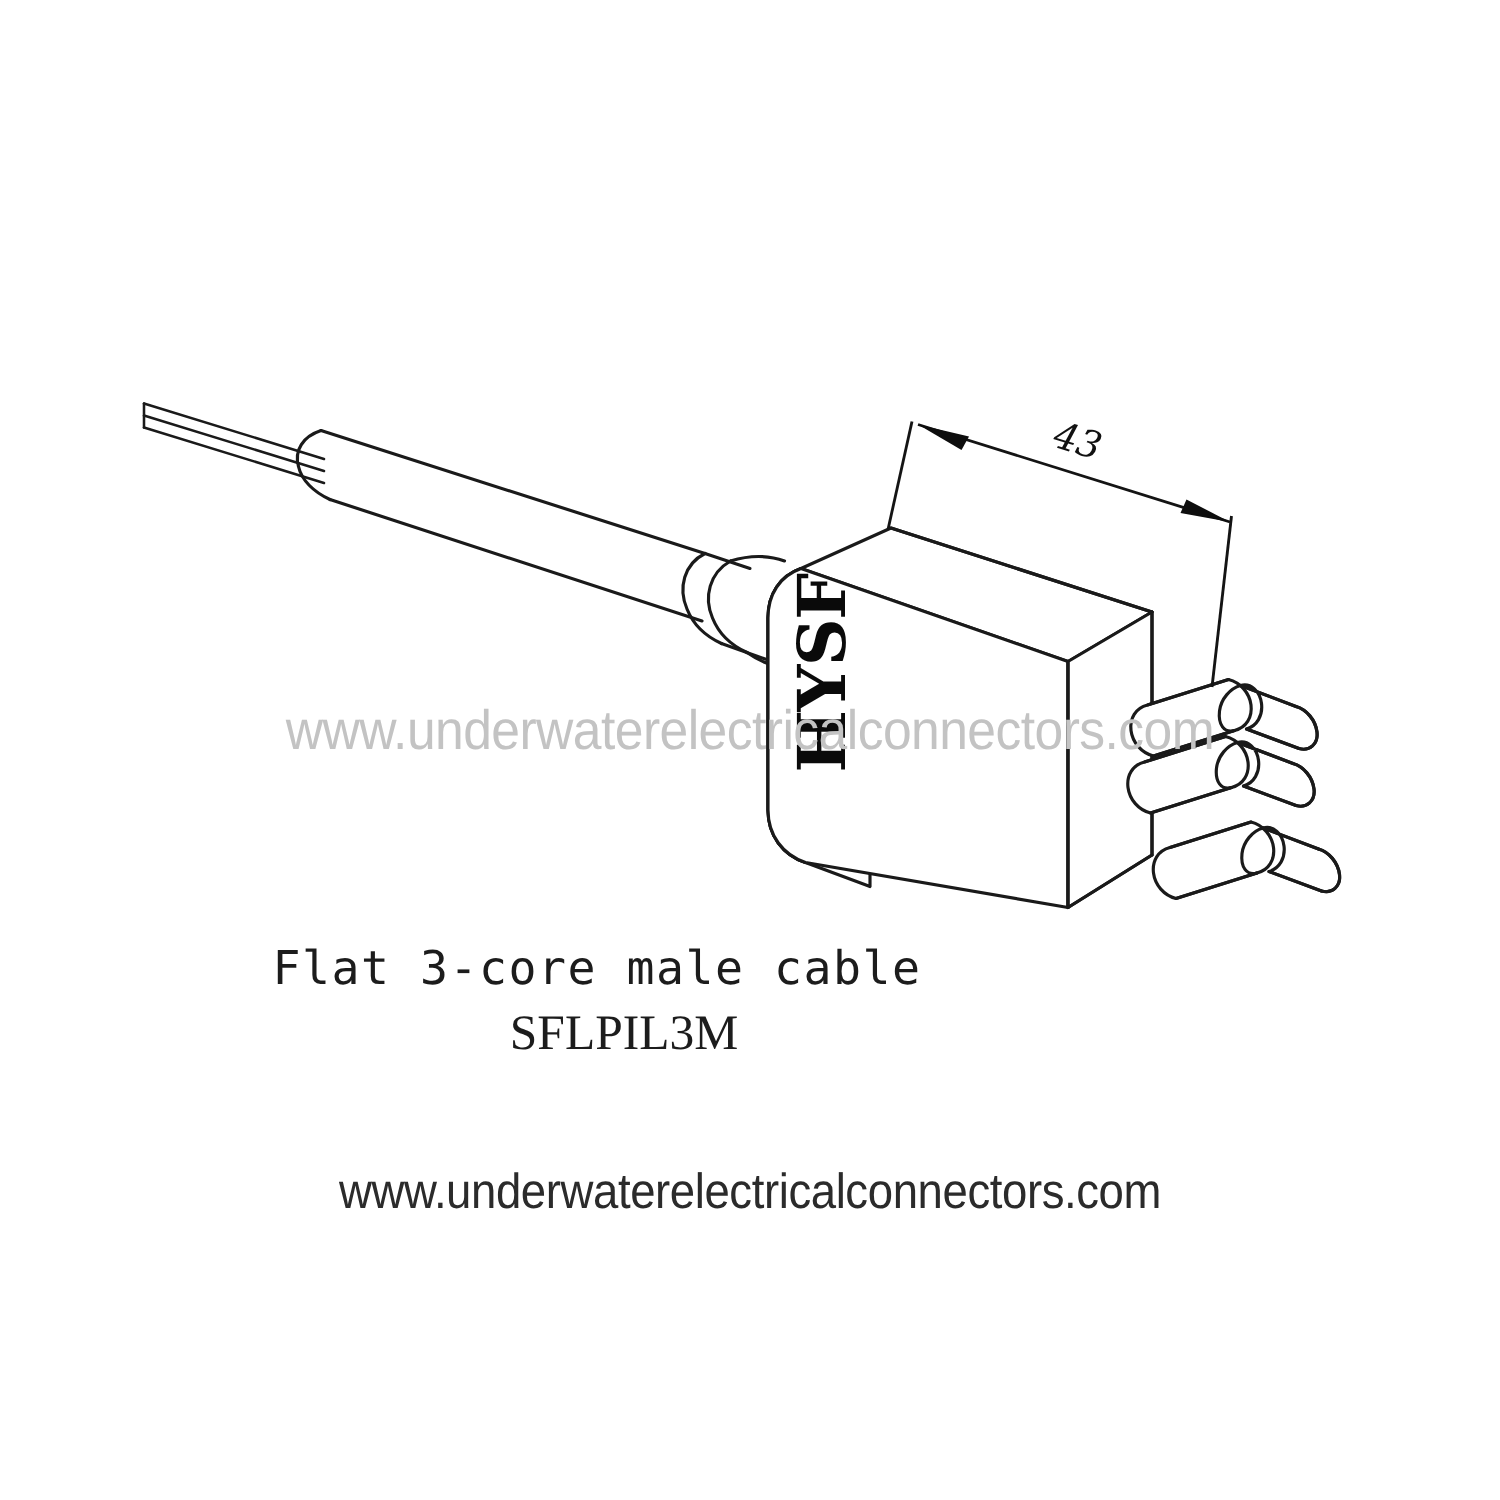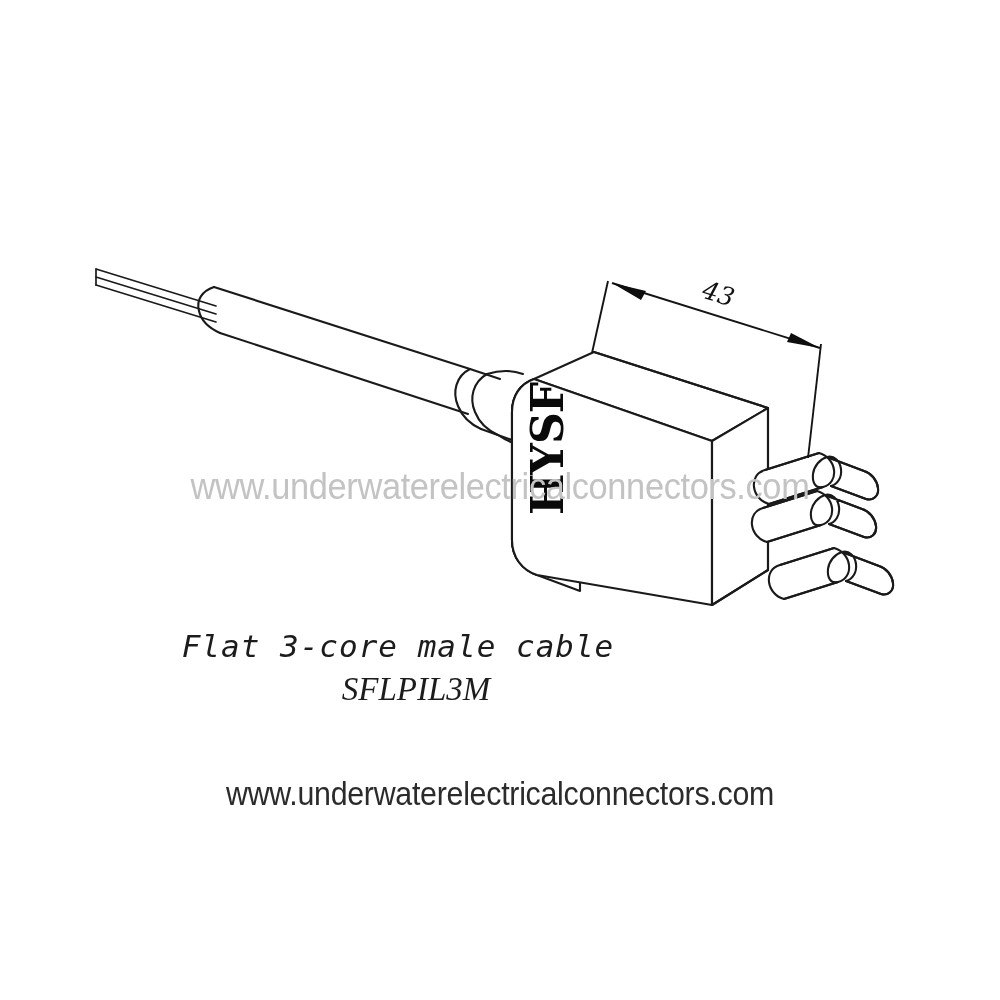--- a/index.html
+++ b/index.html
@@ -71,21 +71,20 @@
     letter-spacing: -1px;
   }
 
   .caption-block {
     position: absolute;
     left: 0;
     top: 630px;
     width: 796px;
     text-align: center;
     pointer-events: none;
-    font-style: italic;
   }
   .caption-line1 {
     font-family: "DejaVu Sans Mono", "Liberation Mono", monospace;
     font-size: 31px;
     color: #1c1c1c;
     letter-spacing: 1px;
     line-height: 1.05;
     white-space: nowrap;
   }
   .caption-line2 {

